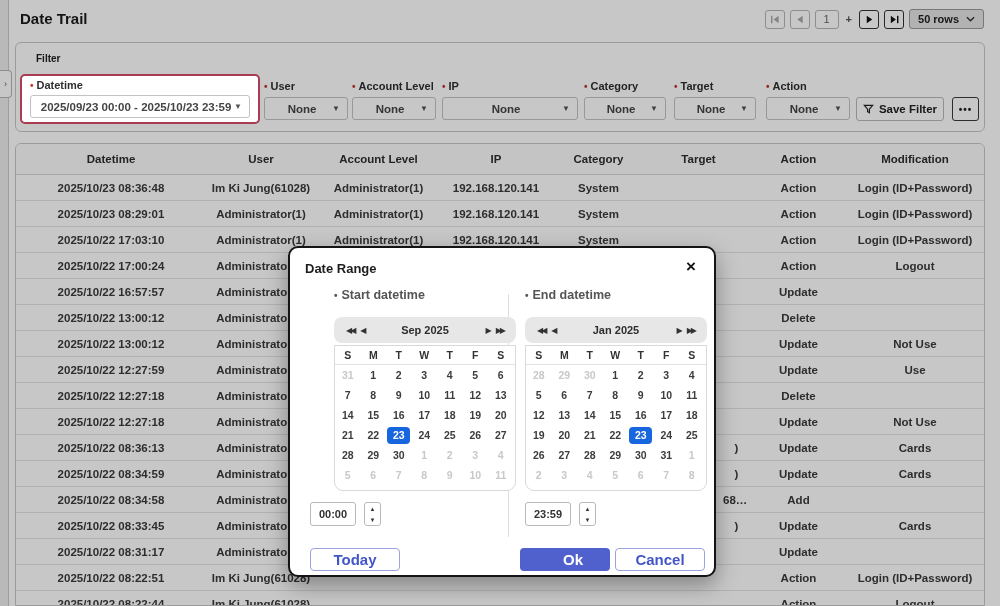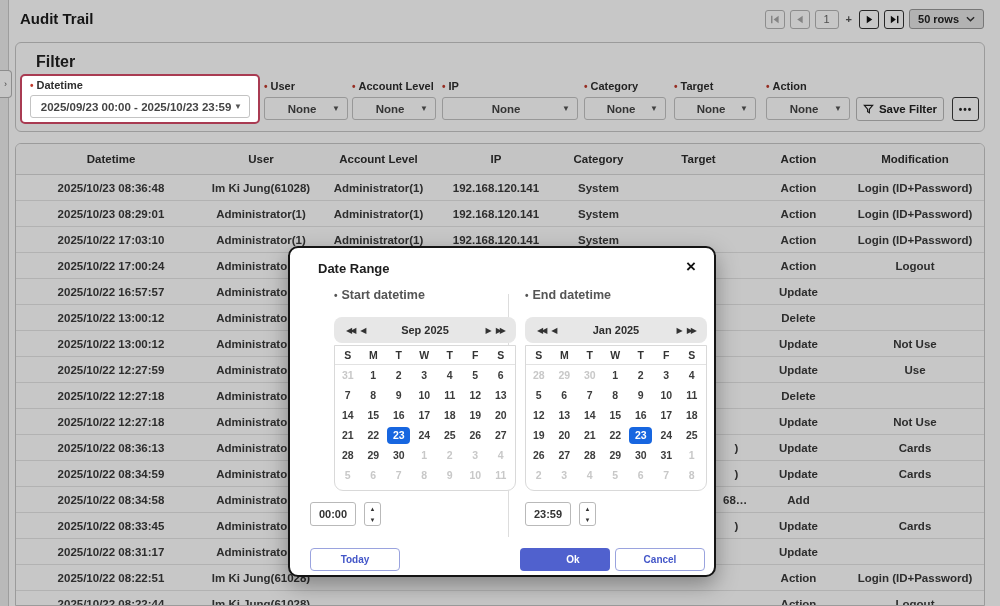--- a/index.html
+++ b/index.html
@@ -15,21 +15,21 @@
   .pbtn{width:20px;height:19px;border:1px solid #b5b5b5;border-radius:3px;background:#fff;display:flex;align-items:center;justify-content:center;box-sizing:border-box;}
   .pbtn.on{border:1.5px solid #333;}
   .pbtn svg{display:block;}
   .pagebox{width:24px;height:19px;border:1px solid #b5b5b5;border-radius:3px;background:#fff;font-size:11px;color:#666;
            display:flex;align-items:center;justify-content:center;box-sizing:border-box;}
   .plus{font-size:11px;color:#555;padding:0 2px;font-weight:bold;}
   .rows-select{height:20px;border:1px solid #999;border-radius:3px;background:#e5e5e5;display:flex;align-items:center;gap:7px;
                padding:0 8px;font-size:11px;font-weight:bold;color:#222;box-sizing:border-box;}
   
   .filter-panel{position:absolute;left:15px;top:42px;width:970px;height:90px;border:1px solid #c7c7c7;border-radius:6px;background:#fff;box-sizing:border-box;}
-  .filter-title{position:absolute;left:20px;top:10px;font-size:16px;font-weight:bold;color:#222;}
+  .filter-title{position:absolute;left:20px;top:10px;font-size:10px;font-weight:bold;color:#222;}
   .fgroup{position:absolute;top:80px;}
   .flabel{font-size:11px;font-weight:bold;color:#2e2e2e;white-space:nowrap;height:14px;}
   .flabel .dot{color:#c0392b;margin-right:3px;font-size:10px;}
   .fselect{margin-top:3px;height:23px;border:1px solid #c3c3c3;border-radius:3px;background:#fff;display:flex;align-items:center;
            box-sizing:border-box;padding:0 7px;cursor:pointer;}
   .fselect .val{flex:1;text-align:center;font-size:11.5px;font-weight:600;color:#444;}
   .fselect .car{font-size:8px;color:#555;}
   .g-user{left:264px;width:84px;} .g-al{left:352px;width:84px;} .g-ip{left:442px;width:136px;}
   .g-cat{left:584px;width:82px;} .g-target{left:674px;width:82px;} .g-action{left:766px;width:84px;}
   .savebtn{position:absolute;left:856px;top:97px;width:88px;height:24px;border:1px solid #b9b9b9;border-radius:3px;background:#fff;
@@ -45,21 +45,21 @@
                background:#fff;box-sizing:border-box;overflow:hidden;}
   table.grid{border-collapse:collapse;table-layout:fixed;width:968px;}
   table.grid th{height:28px;font-size:11.5px;font-weight:bold;color:#2e2e2e;border-bottom:1px solid #d8d8d8;background:#fcfcfc;text-align:center;}
   table.grid td{height:23px;font-size:11.5px;font-weight:600;color:#3a3a3a;border-bottom:1px solid #e4e4e4;text-align:center;
                 overflow:hidden;white-space:nowrap;text-overflow:ellipsis;}
   td.frag{text-align:left;padding-left:77px;}
   
   .overlay{position:absolute;left:0;top:0;width:1000px;height:606px;background:rgba(0,0,0,0.22);z-index:50;}
   .modal{position:absolute;left:288px;top:246px;width:428px;height:331px;background:#fff;border:2px solid #141414;border-radius:10px;
          box-sizing:border-box;z-index:70;box-shadow:0 8px 22px rgba(0,0,0,0.35);}
-  .modal-title{position:absolute;left:28px;top:13px;font-size:13px;font-weight:bold;color:#1d1d1d;}
+  .modal-title{position:absolute;left:15px;top:13px;font-size:13px;font-weight:bold;color:#1d1d1d;}
   .modal-close{position:absolute;right:18px;top:9px;font-size:17px;font-weight:bold;color:#111;cursor:pointer;line-height:20px;}
   .vdivider{position:absolute;left:218px;top:46px;height:243px;width:1px;background:#ddd;}
   .cal-col{position:absolute;top:40px;width:182px;}
   .cal-col.start{left:20px;padding-left:24px;} .cal-col.end{left:235px;}
   .cal-label{font-size:12.5px;font-weight:600;color:#555;height:14px;}
   .cal-label .dot{color:#555;margin-right:4px;font-size:10px;}
   .cal-head{margin-top:15px;height:26px;background:#e7e7e7;border-radius:8px;display:flex;align-items:center;font-size:8px;color:#333;box-sizing:border-box;padding:0 9px;}
   .cal-head .nav{cursor:pointer;padding:0 3px;letter-spacing:-2px;}
   .cal-head .month{flex:1;text-align:center;font-size:11px;font-weight:bold;color:#2e2e2e;letter-spacing:0;}
   .cal-body{margin-top:2px;border:1px solid #d9d9d9;border-radius:0 0 9px 9px;background:#fff;box-sizing:border-box;padding-bottom:5px;}
@@ -67,36 +67,36 @@
   .wk-row span{width:25.5px;text-align:center;font-size:10.5px;font-weight:bold;color:#333;line-height:18px;}
   .wk-row{border-bottom:1px solid #e2e2e2;}
   .day-row span{width:25.5px;text-align:center;font-size:10.5px;font-weight:600;color:#3c3c3c;line-height:20px;cursor:pointer;}
   .day-row span.muted{color:#c8c8c8;}
   .day-row span.sel em{font-style:normal;display:inline-block;width:23px;line-height:17px;border-radius:4px;color:#fff;}
   .time-row{position:absolute;top:254px;display:flex;align-items:stretch;gap:8px;height:24px;}
   .time-row.start{left:20px;} .time-row.end{left:235px;}
   .time-val{width:46px;border:1px solid #b9b9b9;border-radius:3px;font-size:11px;font-weight:600;color:#333;display:flex;align-items:center;justify-content:center;box-sizing:border-box;background:#fff;}
   .stepper{width:17px;border:1px solid #b9b9b9;border-radius:3px;box-sizing:border-box;display:flex;flex-direction:column;background:#fff;}
   .stepper div{flex:1;font-size:6px;color:#333;display:flex;align-items:center;justify-content:center;cursor:pointer;}
-  .mbtn{position:absolute;top:300px;width:90px;height:23px;border-radius:4px;font-size:10px;font-weight:bold;display:flex;align-items:center;justify-content:center;box-sizing:border-box;cursor:pointer;}
+  .mbtn{position:absolute;top:300px;width:90px;height:23px;border-radius:4px;font-size:15px;font-weight:bold;display:flex;align-items:center;justify-content:center;box-sizing:border-box;cursor:pointer;}
   .mbtn.outline{background:#fff;border:1.5px solid #9aa3de;color:#4356c8;}
   .mbtn.fill{border:none;color:#fff;}
   .b-today{left:20px;} .b-ok{left:230px;padding-left:16px;} .b-cancel{left:325px;}
 </style>
 </head>
 <body>
 
 <div class="page">
 
   <div class="left-strip"></div>
   <div class="collapse-tab">
     <span>›</span>
   </div>
 
-  <div class="title">Audit Trail</div>
+  <div class="title">Date Trail</div>
 
   <div class="pager">
     <div class="pbtn">
       <svg width="11" height="11" viewBox="0 0 12 12">
           <path d="M3 2v8" stroke="#aaa" stroke-width="1.6"></path>
           <path d="M10.5 2 5 6l5.5 4z" fill="#aaa"></path>
         </svg>
     </div>
     <div class="pbtn">
       <svg width="11" height="11" viewBox="0 0 12 12">

